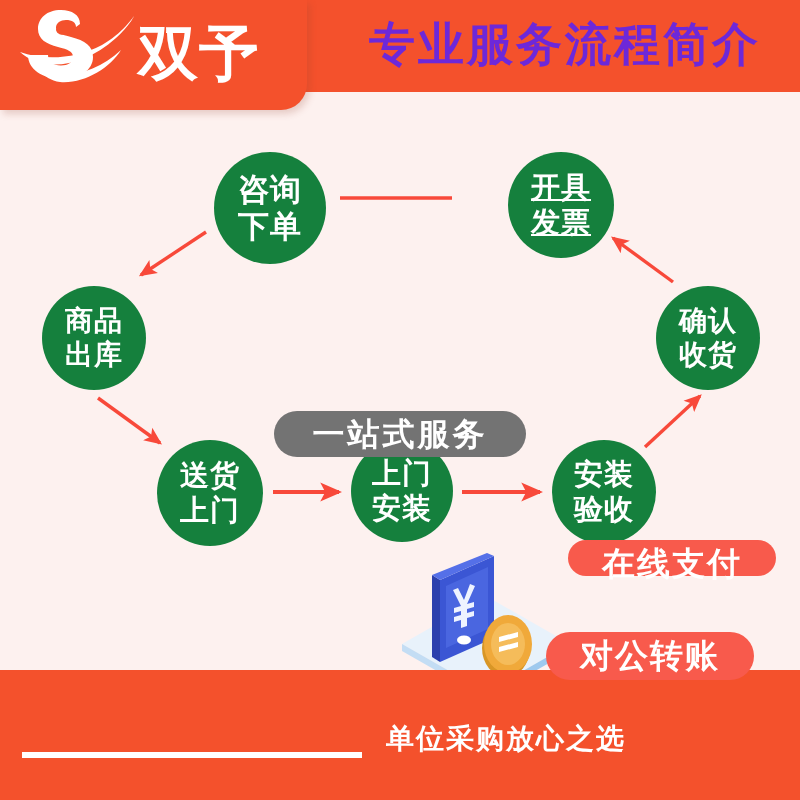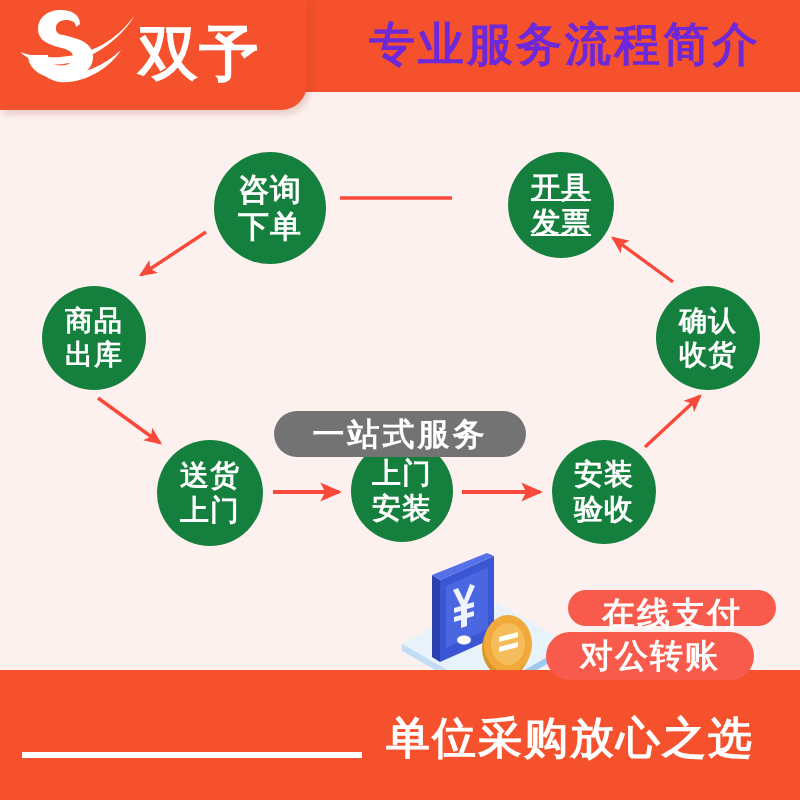--- a/index.html
+++ b/index.html
@@ -165,21 +165,21 @@
     border-radius: 26px;
     color: #ffffff;
     font-size: 33px;
     font-weight: bold;
     text-align: center;
     letter-spacing: 2px;
     white-space: nowrap;
     z-index: 6;
     font-family: "DejaVu Sans", "Liberation Sans", sans-serif;
   }
-  #pill-online   { left: 568px; top: 590px; width: 208px; height: 36px; line-height: 48px; }
+  #pill-online   { left: 568px; top: 540px; width: 208px; height: 36px; line-height: 48px; }
   #pill-transfer { left: 546px; top: 632px; width: 208px; height: 48px; line-height: 48px; }
 
   
   .footer-band {
     position: absolute;
     left: 0; bottom: 0;
     width: 800px; height: 130px;
     background: #f4512c;
     z-index: 5;
   }
@@ -200,28 +200,28 @@
   .footer-rule {
     position: absolute;
     left: 22px; top: 752px;
     width: 340px; height: 6px;
     background: #ffffff;
     z-index: 8;
   }
   .footer-sub {
     position: absolute;
     left: 386px; top: 712px;
-    font-size: 44px;
+    font-size: 28px;
     line-height: 54px;
     font-weight: bold;
     color: #ffffff;
     letter-spacing: 2px;
     white-space: nowrap;
     z-index: 8;
-    font-family: Liberation Serif, serif;
+    font-family: Liberation Sans, sans-serif;
   }
 </style>
 </head>
 <body>
 
 <div id="stage">
 
   <div class="header-band"></div>
 
   <div class="header-title">专业服务流程简介</div>

